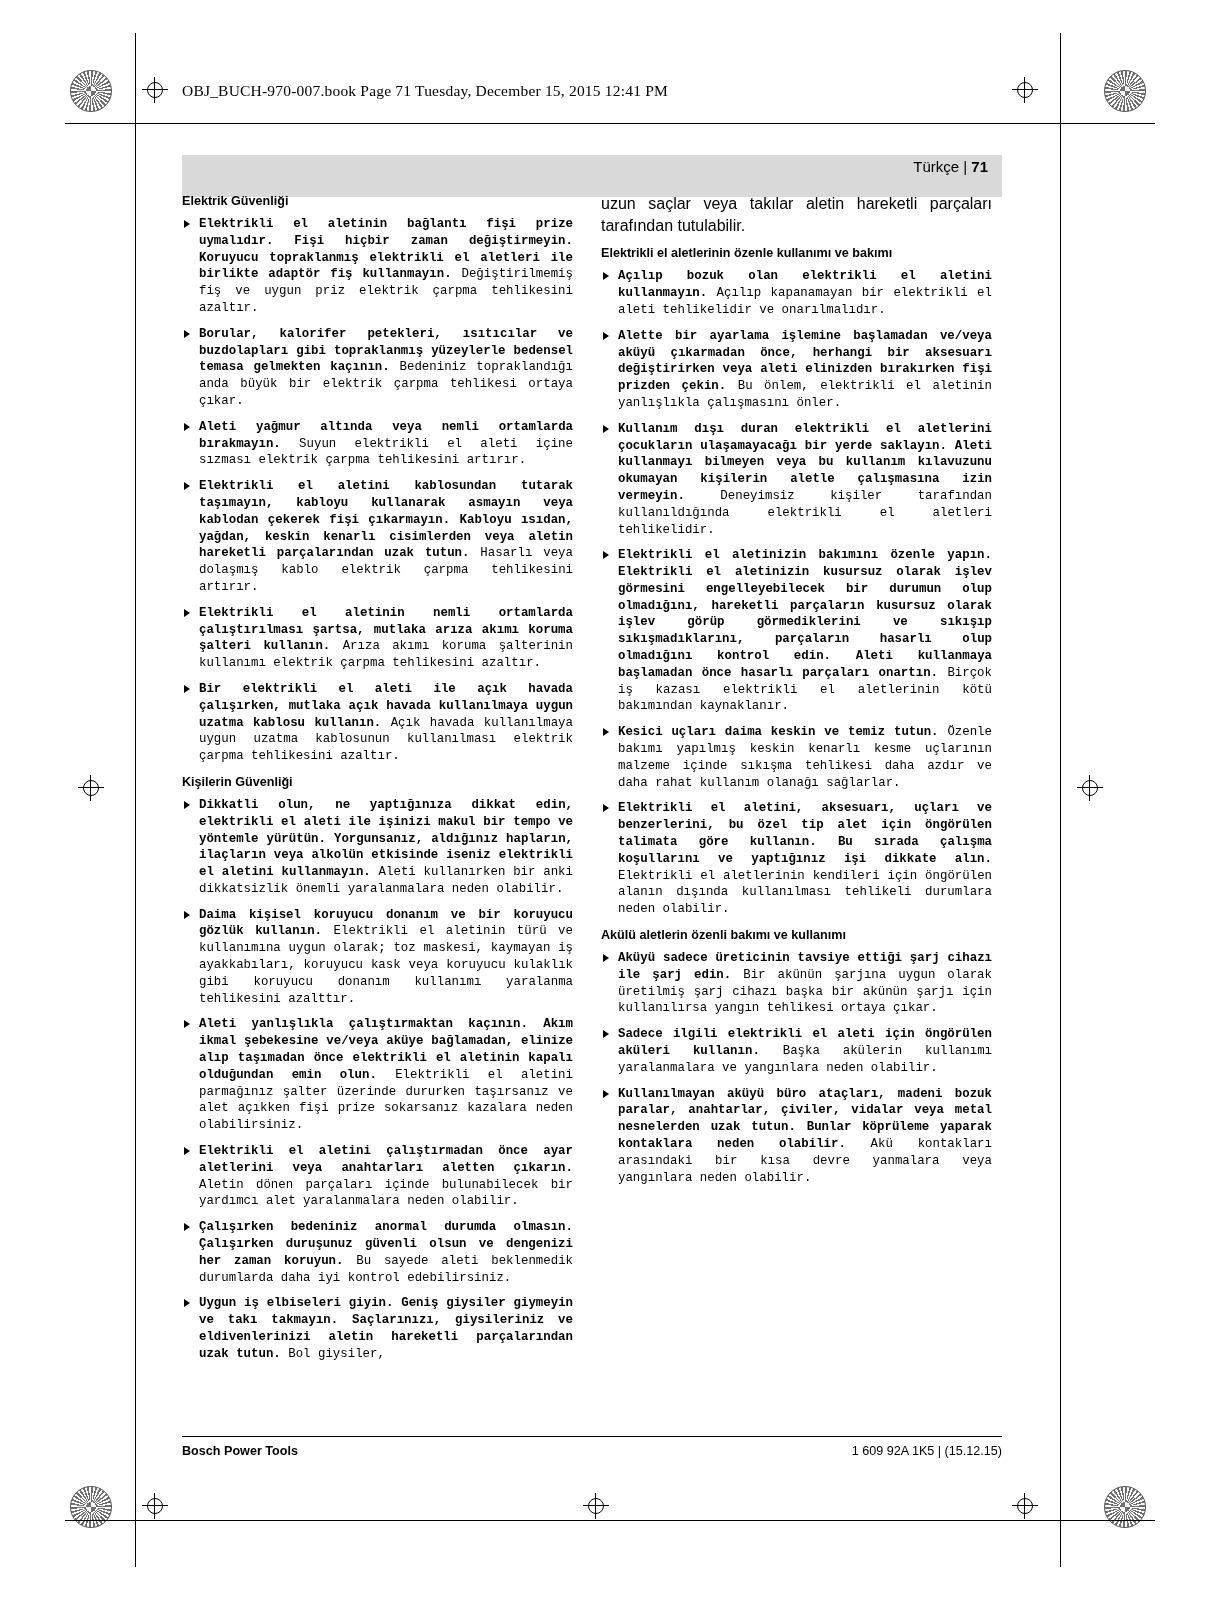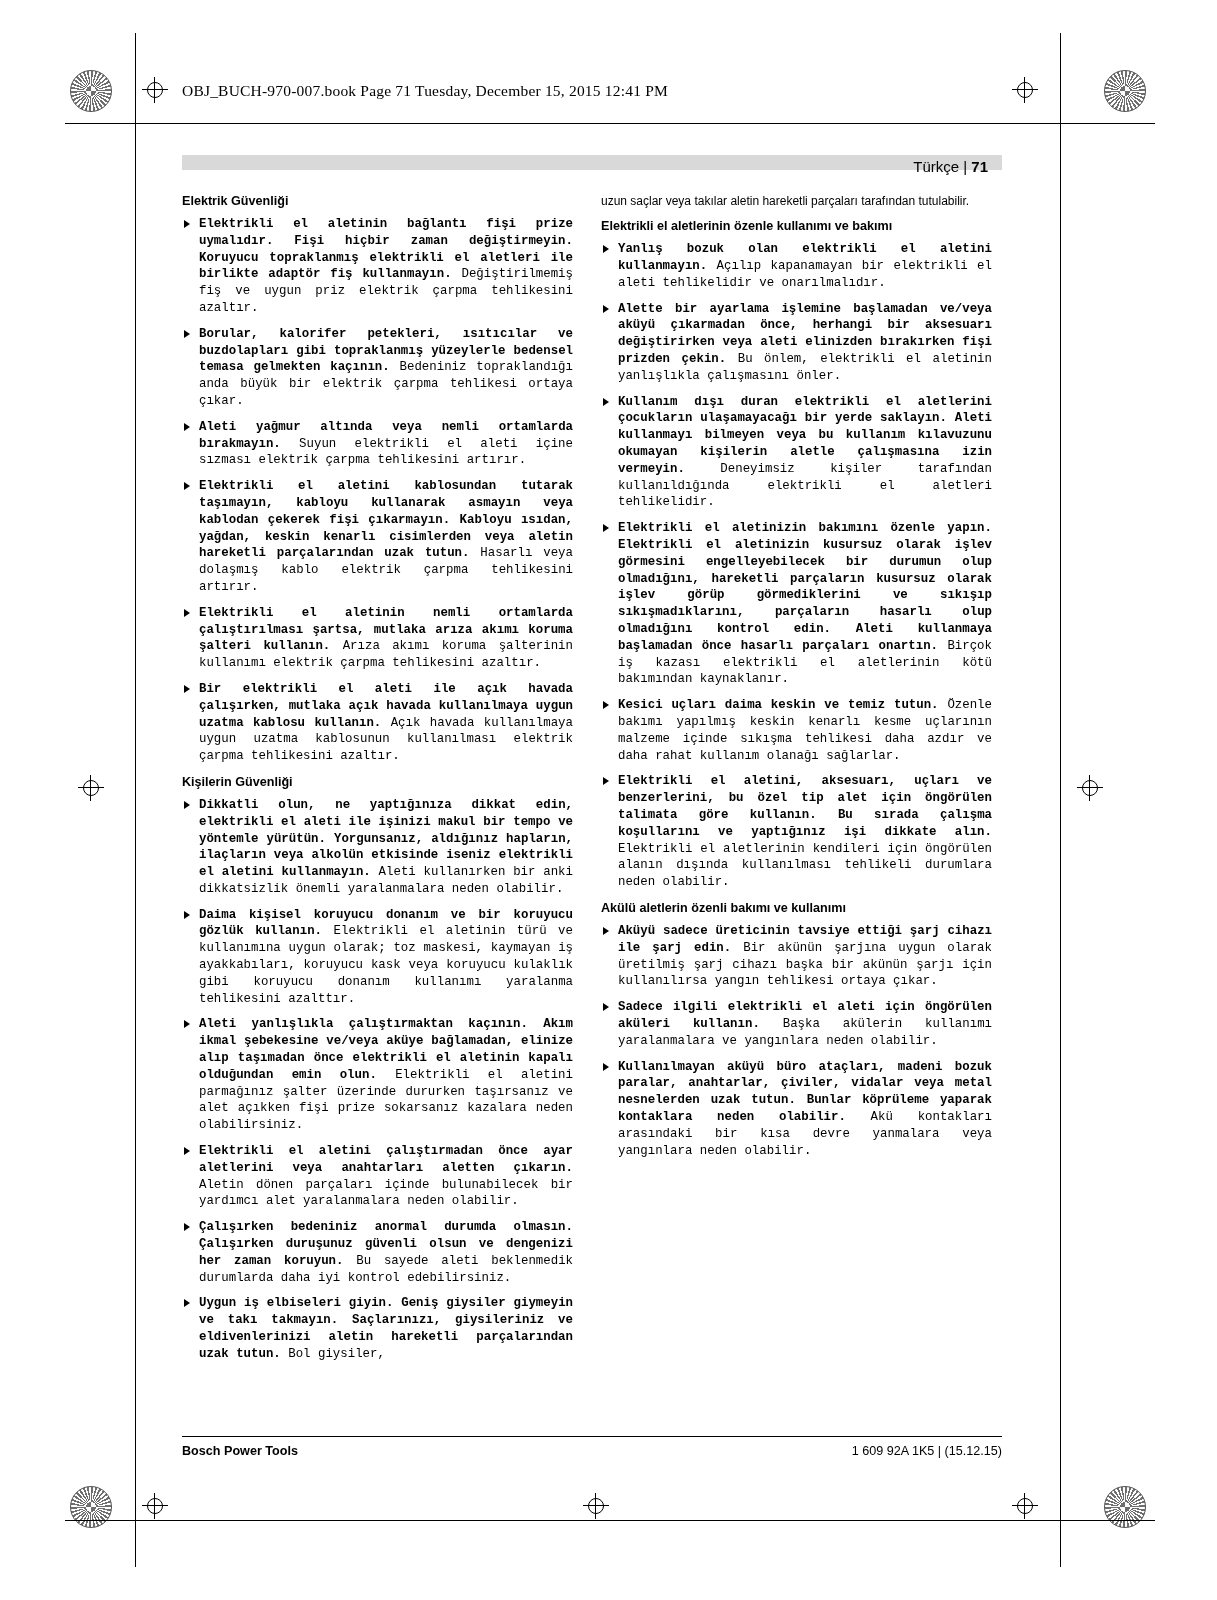--- a/index.html
+++ b/index.html
@@ -70,21 +70,21 @@
     letter-spacing: .2px;
     color: #000;
     white-space: nowrap;
   }
 
   .header-band {
     position: absolute;
     left: 182px;
     top: 155px;
     width: 820px;
-    height: 15px;
+    height: 42px;
     background: #d9d9d9;
   }
   .header-text {
     position: absolute;
     right: 14px;
     top: 3px;
     font-size: 15px;
     font-family: "Liberation Sans", sans-serif;
   }
   .header-text b { font-weight: bold; }
@@ -222,26 +222,26 @@
         <li><span class="tri"></span><span class="b">Dikkatli olun, ne yaptığınıza dikkat edin, elektrikli el aleti ile işinizi makul bir tempo ve yöntemle yürütün. Yorgunsanız, aldığınız hapların, ilaçların veya alkolün etkisinde iseniz elektrikli el aletini kullanmayın.</span><span> Aleti kullanırken bir anki dikkatsizlik önemli yaralanmalara neden olabilir.</span></li>
         <li><span class="tri"></span><span class="b">Daima kişisel koruyucu donanım ve bir koruyucu gözlük kullanın.</span><span> Elektrikli el aletinin türü ve kullanımına uygun olarak; toz maskesi, kaymayan iş ayakkabıları, koruyucu kask veya koruyucu kulaklık gibi koruyucu donanım kullanımı yaralanma tehlikesini azalttır.</span></li>
         <li><span class="tri"></span><span class="b">Aleti yanlışlıkla çalıştırmaktan kaçının. Akım ikmal şebekesine ve/veya aküye bağlamadan, elinize alıp taşımadan önce elektrikli el aletinin kapalı olduğundan emin olun.</span><span> Elektrikli el aletini parmağınız şalter üzerinde dururken taşırsanız ve alet açıkken fişi prize sokarsanız kazalara neden olabilirsiniz.</span></li>
         <li><span class="tri"></span><span class="b">Elektrikli el aletini çalıştırmadan önce ayar aletlerini veya anahtarları aletten çıkarın.</span><span> Aletin dönen parçaları içinde bulunabilecek bir yardımcı alet yaralanmalara neden olabilir.</span></li>
         <li><span class="tri"></span><span class="b">Çalışırken bedeniniz anormal durumda olmasın. Çalışırken duruşunuz güvenli olsun ve dengenizi her zaman koruyun.</span><span> Bu sayede aleti beklenmedik durumlarda daha iyi kontrol edebilirsiniz.</span></li>
         <li><span class="tri"></span><span class="b">Uygun iş elbiseleri giyin. Geniş giysiler giymeyin ve takı takmayın. Saçlarınızı, giysileriniz ve eldivenlerinizi aletin hareketli parçalarından uzak tutun.</span><span> Bol giysiler,</span></li>
       </ul>
     </div>
 
     <div class="col">
-      <p style="margin:0 0 9px 0; font-size:12px; line-height:1.355; text-align:justify;">uzun saçlar veya takılar aletin hareketli parçaları tarafından tutulabilir.</p>
+      <p style="margin:0 0 9px 0; font-size:16px; line-height:1.355; text-align:justify;">uzun saçlar veya takılar aletin hareketli parçaları tarafından tutulabilir.</p>
 
 
       <h2 class="sec spaced">Elektrikli el aletlerinin özenle kullanımı ve bakımı</h2>
       <ul class="bullets">
-        <li><span class="tri"></span><span class="b">Yanlış bozuk olan elektrikli el aletini kullanmayın.</span><span> Açılıp kapanamayan bir elektrikli el aleti tehlikelidir ve onarılmalıdır.</span></li>
+        <li><span class="tri"></span><span class="b">Açılıp bozuk olan elektrikli el aletini kullanmayın.</span><span> Açılıp kapanamayan bir elektrikli el aleti tehlikelidir ve onarılmalıdır.</span></li>
         <li><span class="tri"></span><span class="b">Alette bir ayarlama işlemine başlamadan ve/veya aküyü çıkarmadan önce, herhangi bir aksesuarı değiştirirken veya aleti elinizden bırakırken fişi prizden çekin.</span><span> Bu önlem, elektrikli el aletinin yanlışlıkla çalışmasını önler.</span></li>
         <li><span class="tri"></span><span class="b">Kullanım dışı duran elektrikli el aletlerini çocukların ulaşamayacağı bir yerde saklayın. Aleti kullanmayı bilmeyen veya bu kullanım kılavuzunu okumayan kişilerin aletle çalışmasına izin vermeyin.</span><span> Deneyimsiz kişiler tarafından kullanıldığında elektrikli el aletleri tehlikelidir.</span></li>
         <li><span class="tri"></span><span class="b">Elektrikli el aletinizin bakımını özenle yapın. Elektrikli el aletinizin kusursuz olarak işlev görmesini engelleyebilecek bir durumun olup olmadığını, hareketli parçaların kusursuz olarak işlev görüp görmediklerini ve sıkışıp sıkışmadıklarını, parçaların hasarlı olup olmadığını kontrol edin. Aleti kullanmaya başlamadan önce hasarlı parçaları onartın.</span><span> Birçok iş kazası elektrikli el aletlerinin kötü bakımından kaynaklanır.</span></li>
         <li><span class="tri"></span><span class="b">Kesici uçları daima keskin ve temiz tutun.</span><span> Özenle bakımı yapılmış keskin kenarlı kesme uçlarının malzeme içinde sıkışma tehlikesi daha azdır ve daha rahat kullanım olanağı sağlarlar.</span></li>
         <li><span class="tri"></span><span class="b">Elektrikli el aletini, aksesuarı, uçları ve benzerlerini, bu özel tip alet için öngörülen talimata göre kullanın. Bu sırada çalışma koşullarını ve yaptığınız işi dikkate alın.</span><span> Elektrikli el aletlerinin kendileri için öngörülen alanın dışında kullanılması tehlikeli durumlara neden olabilir.</span></li>
       </ul>
 
       <h2 class="sec spaced">Akülü aletlerin özenli bakımı ve kullanımı</h2>
       <ul class="bullets">
         <li><span class="tri"></span><span class="b">Aküyü sadece üreticinin tavsiye ettiği şarj cihazı ile şarj edin.</span><span> Bir akünün şarjına uygun olarak üretilmiş şarj cihazı başka bir akünün şarjı için kullanılırsa yangın tehlikesi ortaya çıkar.</span></li>

